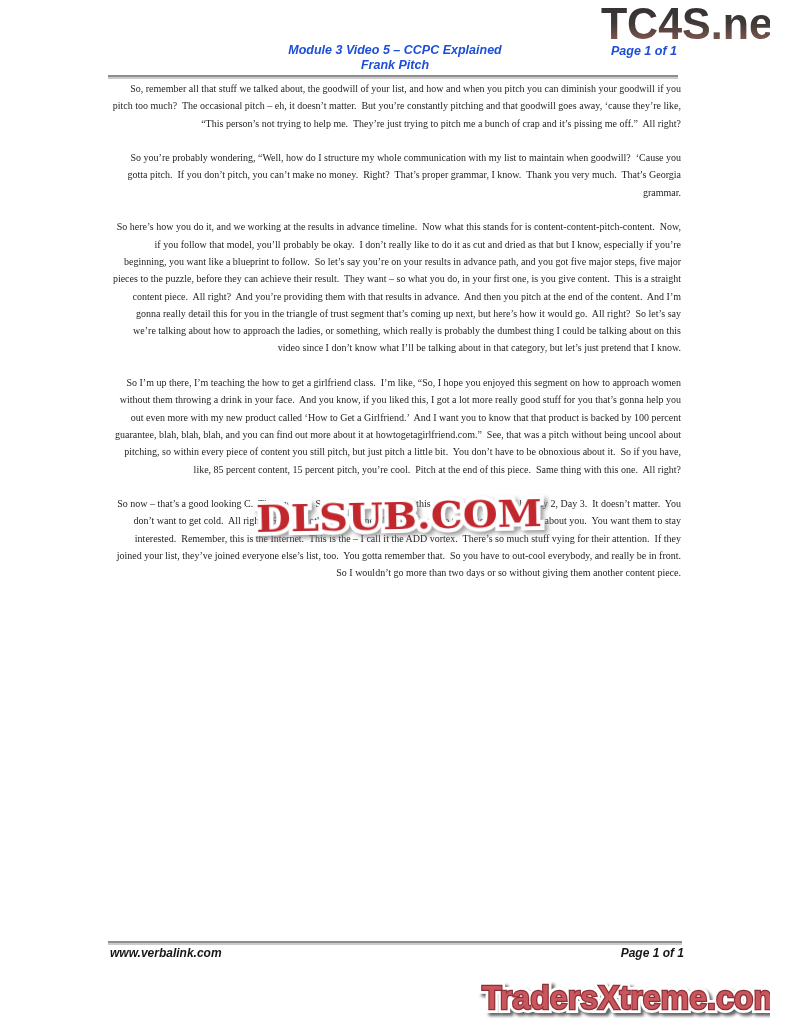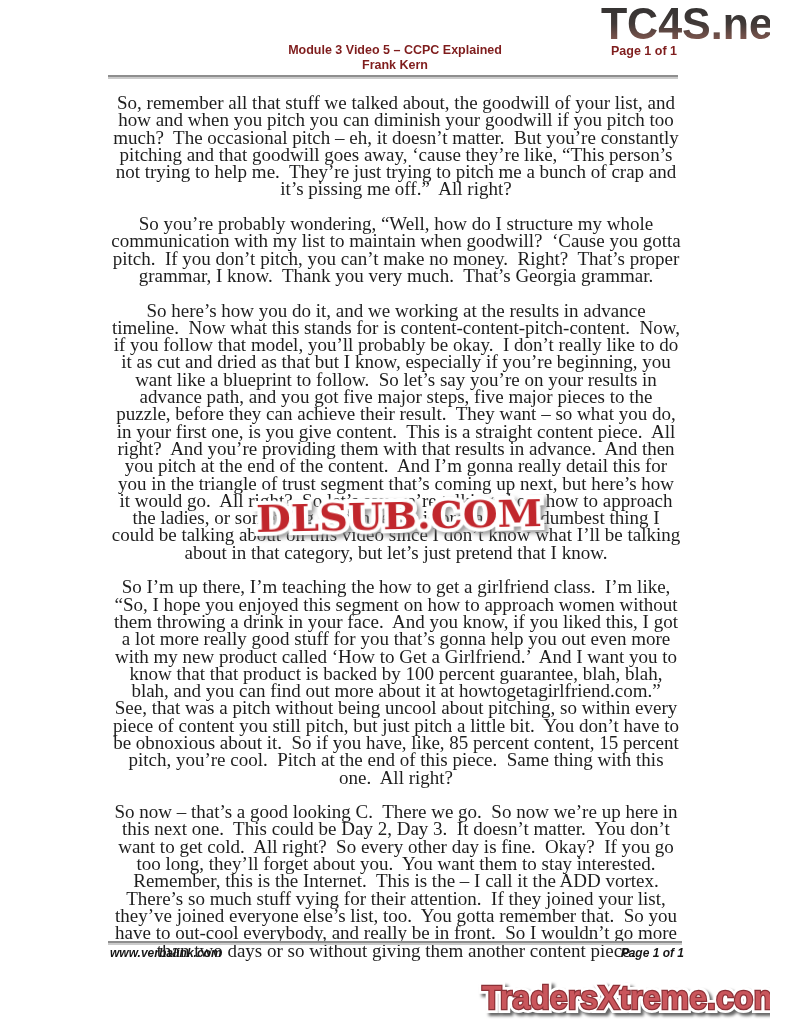--- a/index.html
+++ b/index.html
@@ -23,49 +23,50 @@
   }
 
   
   .page-header {
     position: absolute;
     top: 43px;
     left: 110px;
     width: 570px;
     font-family: "Liberation Sans", sans-serif;
     font-weight: bold;
+    font-style: italic;
     font-size: 12.5px;
     line-height: 14.5px;
-    color: #7f1d1d;
+    color: #1d4ed8;
   }
   .header-titles { text-align: center; }
   .header-page-label {
     position: absolute;
     top: 1px;
     right: 3px;
   }
 
   .rule {
     position: absolute;
     height: 4px;
     background: linear-gradient(#8e8e8e 0 55%, #cbcbcb 55% 100%);
   }
   .header-rule { top: 75px; left: 108px; width: 570px; }
   .footer-rule { top: 941px; left: 108px; width: 574px; }
 
   
   .content {
     position: absolute;
-    top: 94px;
+    top: 80px;
     left: 111px;
     width: 570px;
-    font-size: 19px;
+    font-size: 10px;
     line-height: 17.3px;
     color: #1e1e1e;
-    text-align: center;
+    text-align: right;
   }
   .content p {
     margin: 0 0 17.3px 0;
     white-space: pre-wrap;
   }
 
   
   .dlsub {
     position: absolute;
     left: 248px;
@@ -118,21 +119,21 @@
         <stop offset="0.8" stop-color="#7a544c"></stop>
         <stop offset="1" stop-color="#a5867a"></stop>
       </linearGradient>
     </defs>
     <text x="3" y="41" font-size="46" font-weight="bold" font-family="Liberation Sans, sans-serif" textLength="194" lengthAdjust="spacingAndGlyphs" fill="url(#tcgrad)">TC4S.net</text>
   </svg>
 
   <div class="page-header">
     <div class="header-titles">
       <div>Module 3 Video 5 – CCPC Explained</div>
-      <div>Frank Kern</div>
+      <div>Frank Pitch</div>
     </div>
     <div class="header-page-label">Page 1 of 1</div>
   </div>
   <div class="rule header-rule"></div>
 
   <div class="content">
     <p>So, remember all that stuff we talked about, the goodwill of your list, and how and when you pitch you can diminish your goodwill if you pitch too much?  The occasional pitch – eh, it doesn’t matter.  But you’re constantly pitching and that goodwill goes away, ‘cause they’re like, “This person’s not trying to help me.  They’re just trying to pitch me a bunch of crap and it’s pissing me off.”  All right?</p>
     <p>So you’re probably wondering, “Well, how do I structure my whole communication with my list to maintain when goodwill?  ‘Cause you gotta pitch.  If you don’t pitch, you can’t make no money.  Right?  That’s proper grammar, I know.  Thank you very much.  That’s Georgia grammar.</p>
     <p>So here’s how you do it, and we working at the results in advance timeline.  Now what this stands for is content-content-pitch-content.  Now, if you follow that model, you’ll probably be okay.  I don’t really like to do it as cut and dried as that but I know, especially if you’re beginning, you want like a blueprint to follow.  So let’s say you’re on your results in advance path, and you got five major steps, five major pieces to the puzzle, before they can achieve their result.  They want – so what you do, in your first one, is you give content.  This is a straight content piece.  All right?  And you’re providing them with that results in advance.  And then you pitch at the end of the content.  And I’m gonna really detail this for you in the triangle of trust segment that’s coming up next, but here’s how it would go.  All right?  So let’s say we’re talking about how to approach the ladies, or something, which really is probably the dumbest thing I could be talking about on this video since I don’t know what I’ll be talking about in that category, but let’s just pretend that I know.</p>
     <p>So I’m up there, I’m teaching the how to get a girlfriend class.  I’m like, “So, I hope you enjoyed this segment on how to approach women without them throwing a drink in your face.  And you know, if you liked this, I got a lot more really good stuff for you that’s gonna help you out even more with my new product called ‘How to Get a Girlfriend.’  And I want you to know that that product is backed by 100 percent guarantee, blah, blah, blah, and you can find out more about it at howtogetagirlfriend.com.”  See, that was a pitch without being uncool about pitching, so within every piece of content you still pitch, but just pitch a little bit.  You don’t have to be obnoxious about it.  So if you have, like, 85 percent content, 15 percent pitch, you’re cool.  Pitch at the end of this piece.  Same thing with this one.  All right?</p>

